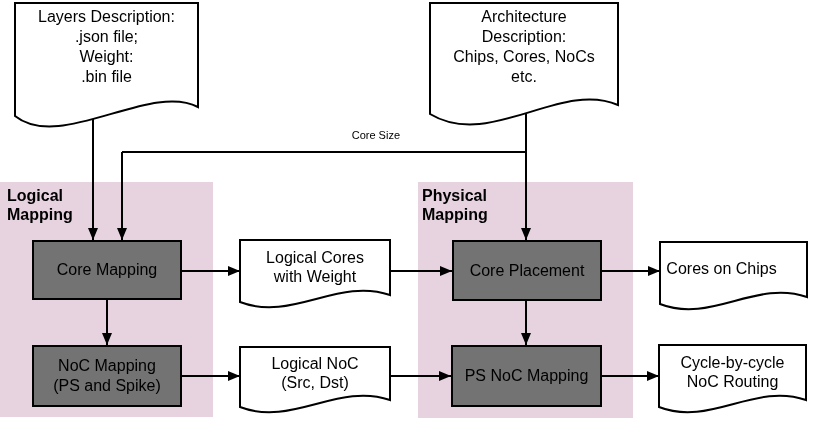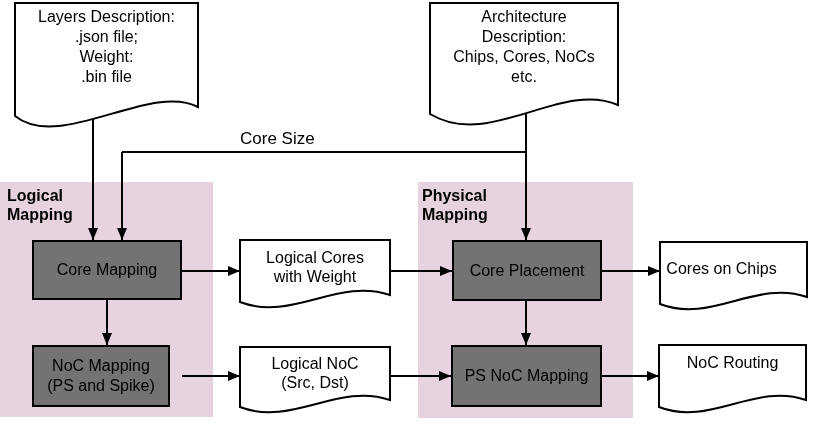--- a/index.html
+++ b/index.html
@@ -19,21 +19,21 @@
     position:absolute;background:#737373;border:2px solid #000;box-sizing:border-box;
     display:flex;flex-direction:column;align-items:center;justify-content:center;
     font-size:16px;line-height:20px;text-align:center;z-index:3;
   }
   .doctext{
     position:absolute;text-align:center;font-size:16px;line-height:20px;z-index:3;
   }
   .doctext span{display:block;}
   .doctext span.b{font-weight:normal;}
   .edge-label{
-    position:absolute;font-size:17px;text-align:left;z-index:3;
+    position:absolute;font-size:11px;text-align:right;z-index:3;
   }
 </style>
 </head>
 <body>
 
 <div class="canvas">
 
   <div class="region" style="width: 213px; height: 235px; left: 0px; top: 182px; background-color: rgb(231, 210, 224);"></div>
   <div class="region" style="left: 418px; top: 182px; width: 215px; height: 236px; background-color: rgb(231, 210, 224);"></div>
 
@@ -68,21 +68,21 @@
     <line x1="182" y1="376" x2="240" y2="376" marker-end="url(#arr)"></line>
     <line x1="390" y1="376" x2="451" y2="376" marker-end="url(#arr)"></line>
     <line x1="602" y1="376" x2="659" y2="376" marker-end="url(#arr)"></line>
   </svg>
 
   <div class="edge-label" style="left:240px;top:129px;width:160px;">Core Size</div>
 
   <div class="box" style="left:32px;top:240px;width:150px;height:60px;">
     <span>Core Mapping</span>
   </div>
-  <div class="box" style="left:32px;top:345px;width:138px;height:62px;">
+  <div class="box" style="left:32px;top:345px;width:150px;height:62px;">
     <span>NoC Mapping</span>
     <span>(PS and Spike)</span>
   </div>
   <div class="box" style="left:452px;top:240px;width:150px;height:61px;">
     <span>Core Placement</span>
   </div>
   <div class="box" style="left:451px;top:345px;width:151px;height:62px;">
     <span>PS NoC Mapping</span>
   </div>
 
@@ -103,16 +103,17 @@
     <span>with Weight</span>
   </div>
   <div class="doctext" style="left:240px;top:354px;width:150px;line-height:19px;">
     <span>Logical NoC</span>
     <span>(Src, Dst)</span>
   </div>
   <div class="doctext" style="left:660px;top:259px;width:123px;">
     <span>Cores on Chips</span>
   </div>
   <div class="doctext" style="left:659px;top:353px;width:147px;line-height:19px;">
+    <span>Cycle-by-cycle</span>
     <span>NoC Routing</span>
   </div>
 
 </div>
 
 </body></html>

